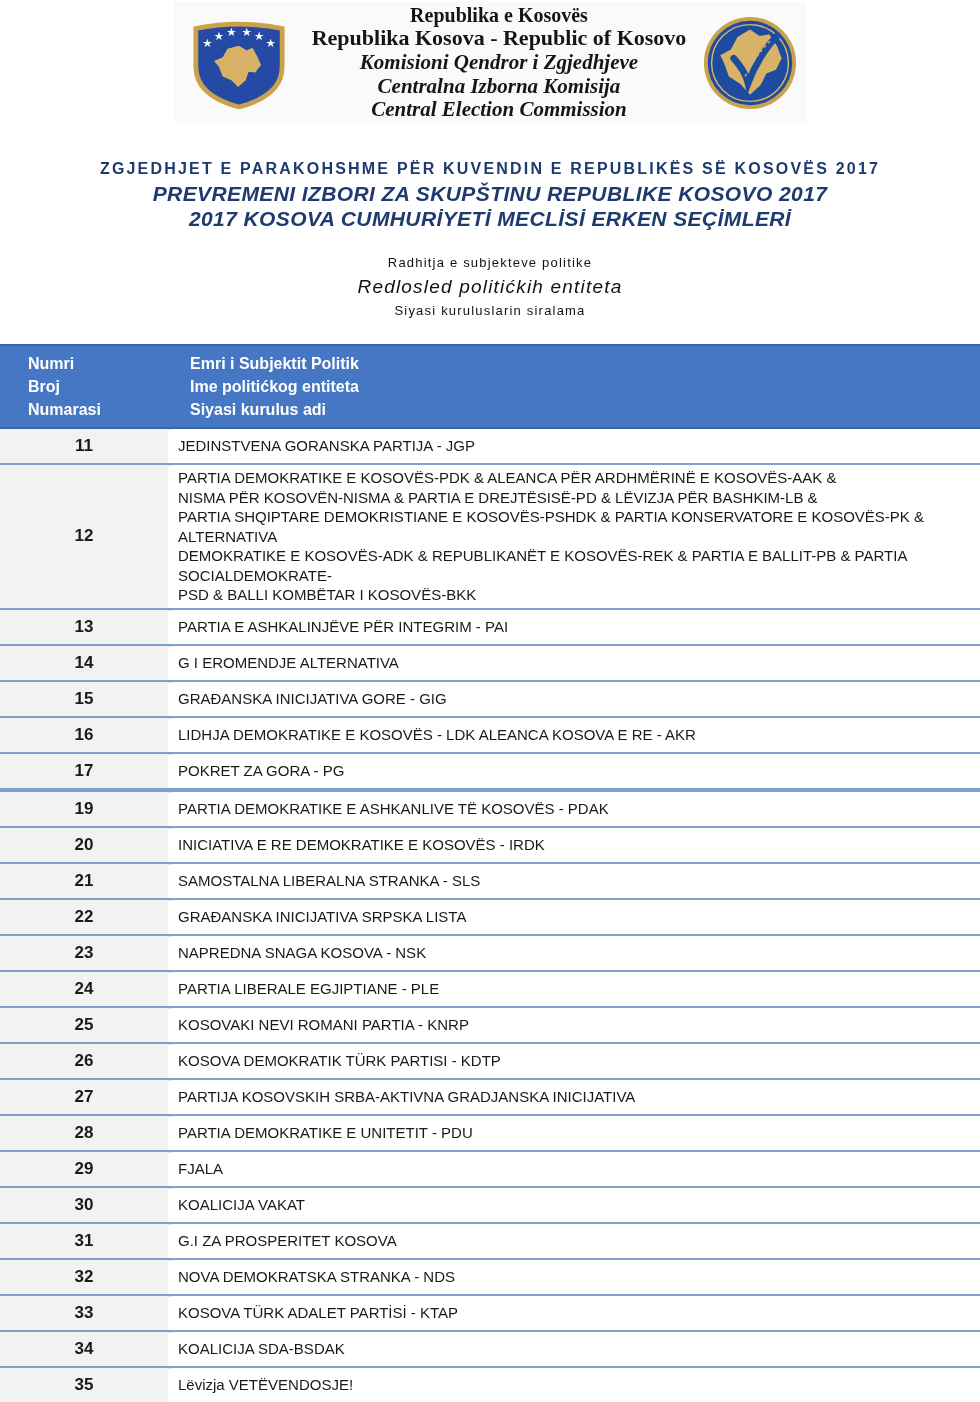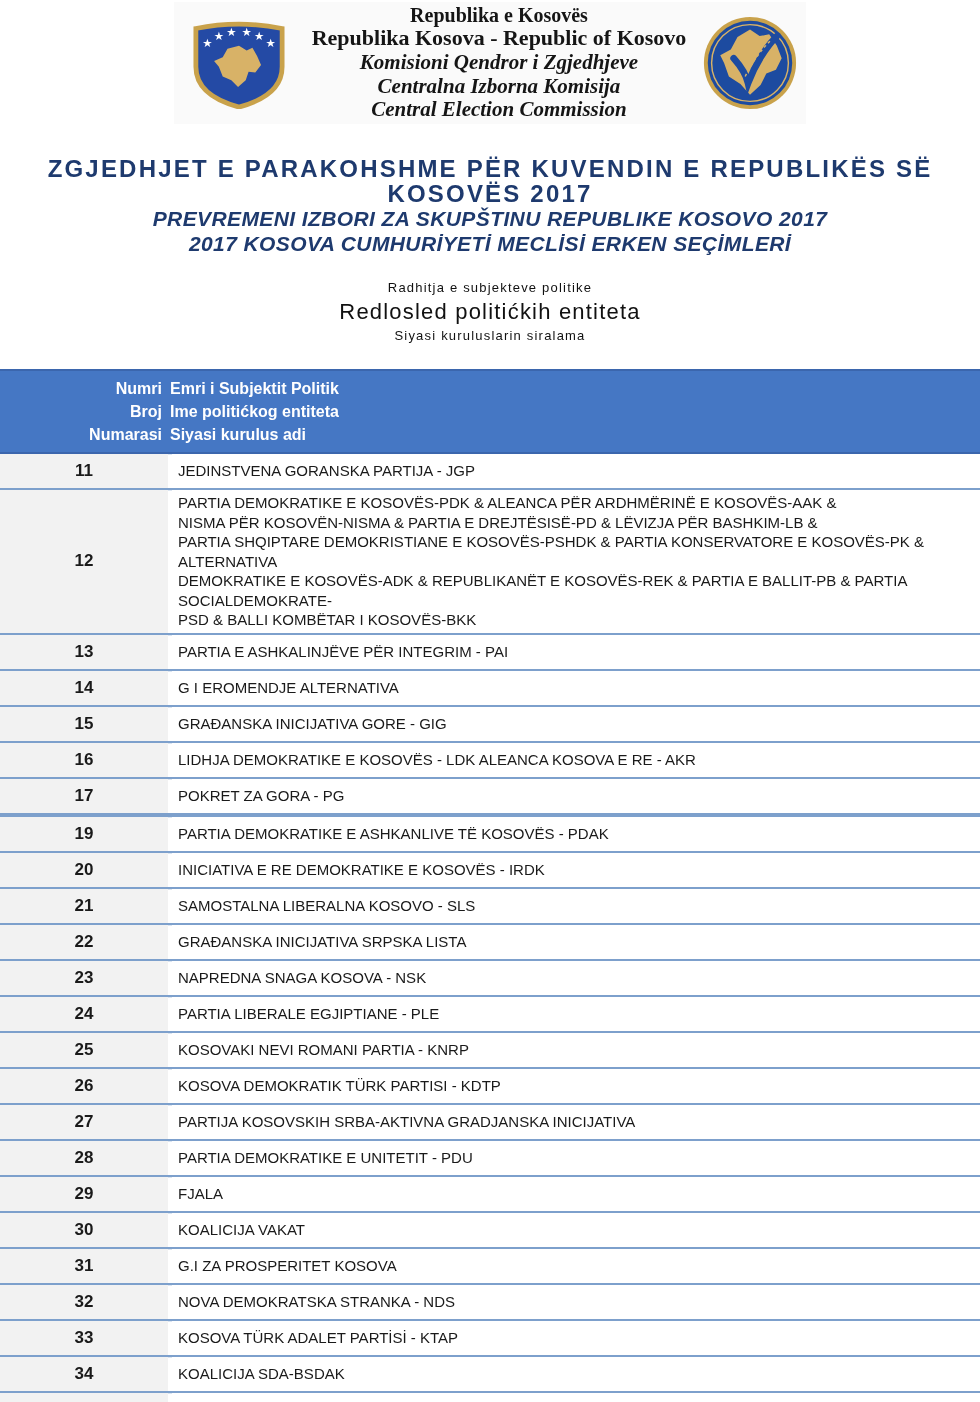--- a/index.html
+++ b/index.html
@@ -17,34 +17,34 @@
     text-align:center;font-family:"Liberation Serif",serif;font-weight:700;
     color:#151515;line-height:1.12;
   }
   .org-line-1{font-size:20px;}
   .org-line-2{font-size:22px;}
   .org-line-3,.org-line-4,.org-line-5{font-size:21px;font-style:italic;}
   .shield-svg{width:118px;height:92px;}
   .circle-svg{width:100px;height:96px;}
   
   .title-block{margin-top:32px;text-align:center;color:#1e3a6e;line-height:25px;}
-  .title-line-1{font-size:24px;font-weight:600;letter-spacing:2.2px;}
+  .title-line-1{font-size:16px;font-weight:600;letter-spacing:2.2px;}
   .title-line-2{font-size:21px;font-style:italic;font-weight:600;letter-spacing:.4px;text-align:center;}
   .title-line-3{font-size:21px;font-style:italic;font-weight:600;letter-spacing:.4px;}
   .subtitle-block{margin-top:20px;text-align:center;color:#111;line-height:24px;}
   .subtitle-line-1,.subtitle-line-3{font-size:13px;letter-spacing:1.2px;}
-  .subtitle-line-2{font-size:22px;letter-spacing:1.2px;}
+  .subtitle-line-2{font-size:19px;font-style:italic;letter-spacing:1.2px;}
   
   .party-table{margin-top:21px;}
   .t-head{
     display:flex;background:#4577c4;color:#fff;font-weight:700;font-size:16px;
     line-height:1.45;padding:6px 0;border-top:2px solid #3b66ad;
     border-bottom:2px solid #3b66ad;white-space:pre-line;
   }
-  .t-head-col1{width:154px;padding-left:8px;text-align:right;}
+  .t-head-col1{width:154px;padding-left:28px;}
   .t-head-col2{flex:1;padding-left:8px;}
   .t-row{display:flex;border-bottom:2px solid #7da0cc;box-shadow:inset 0 1px 0 #dbe5f1;}
   .t-num{
     width:168px;background:#f2f2f2;margin-right:4px;display:flex;
     align-items:center;justify-content:center;font-weight:700;font-size:17px;
     min-height:34px;
   }
   .t-name{
     flex:1;display:flex;align-items:center;padding:3px 0 3px 6px;
     font-size:15px;line-height:19.5px;white-space:pre-line;background:#fff;
@@ -158,21 +158,21 @@
     <div class="t-name">PARTIA DEMOKRATIKE E ASHKANLIVE TË KOSOVËS - PDAK</div>
   </div>
 
   <div class="t-row">
     <div class="t-num">20</div>
     <div class="t-name">INICIATIVA E RE DEMOKRATIKE E KOSOVËS - IRDK</div>
   </div>
 
   <div class="t-row">
     <div class="t-num">21</div>
-    <div class="t-name">SAMOSTALNA LIBERALNA KOSOVO - SLS</div>
+    <div class="t-name">SAMOSTALNA LIBERALNA STRANKA - SLS</div>
   </div>
 
   <div class="t-row">
     <div class="t-num">22</div>
     <div class="t-name">GRAĐANSKA INICIJATIVA SRPSKA LISTA</div>
   </div>
 
   <div class="t-row">
     <div class="t-num">23</div>
     <div class="t-name">NAPREDNA SNAGA KOSOVA - NSK</div>

